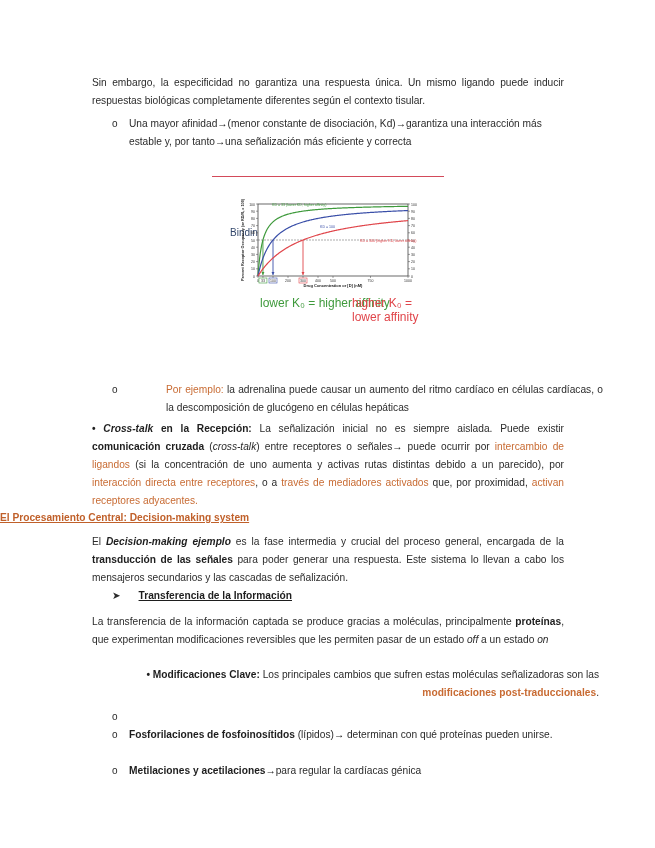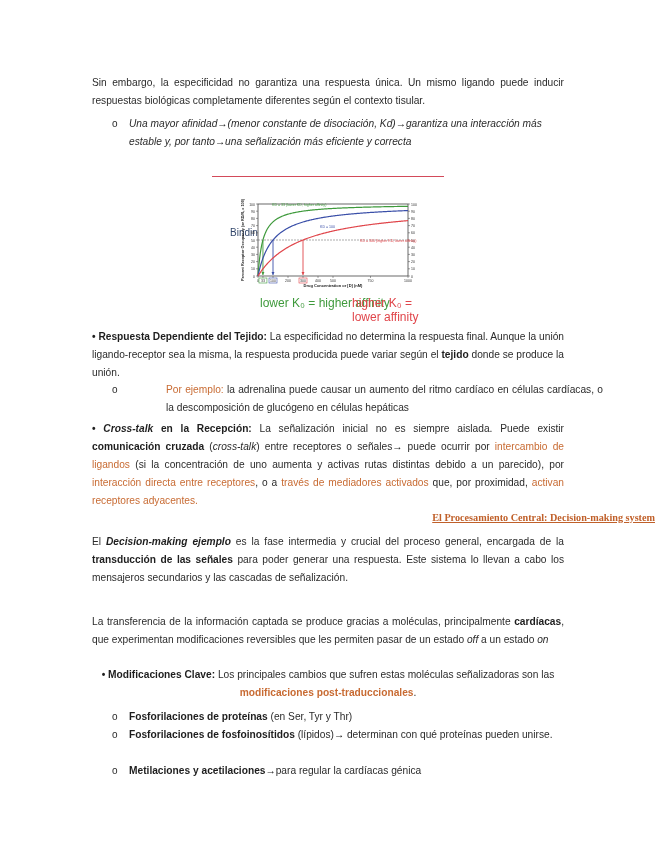--- a/index.html
+++ b/index.html
@@ -6,38 +6,38 @@
   body { width:655px; height:848px; position:relative; overflow:hidden;
          font-family:"Liberation Sans", sans-serif; color:#2b2b2b; font-size:10.2px; }
   .page { position:absolute; left:0; top:0; width:655px; height:848px; }
   p { margin:0; }
   .para { position:absolute; left:92px; width:472px; line-height:18px; text-align:justify; }
   .sub { position:absolute; left:129px; width:437px; line-height:18px; }
   .bullet-o { position:absolute; left:112px; line-height:18px; font-size:10px; }
   .orange { color:#c86b33; }
   .orange-b { color:#c86b33; font-weight:bold; }
   b { font-weight:bold; color:#1e1e1e; }
-  .center-h { position:absolute; left:0; width:655px; text-align:right; line-height:18px;
-              font-weight:bold; color:#c0602a; text-decoration:underline;font-family:Liberation Serif, serif; }
+  .center-h { position:absolute; left:0; width:655px; text-align:left; line-height:18px;
+              font-weight:bold; color:#c0602a; text-decoration:underline; }
   .arrow-h { position:absolute; left:112px; line-height:18px; }
   .arrow-h .label { font-weight:bold; text-decoration:underline; margin-left:18px; color:#1e1e1e; }
   .figure { position:absolute; left:212px; top:176px; width:232px; height:132px; }
   .fig-line { position:absolute; left:0; top:0; width:232px; height:1px; background:#d34a5a; }
   .fig-title { position:absolute; left:18px; top:7px; font-size:10px; font-weight:normal; color:#33476b;margin-top:44px; }
   .fig-caption { position:absolute; top:120px; font-size:12px;padding-left:16px; }
 </style>
 </head>
 <body>
 
 <div class="page">
 
   <p class="para" style="top:74px;">Sin embargo, la especificidad no garantiza una respuesta única. Un mismo ligando puede inducir respuestas biológicas completamente diferentes según el contexto tisular.</p>
 
   <span class="bullet-o" style="top:115px;">o</span>
-  <p class="sub" style="top:115px;font-style:italic;"><span>Una mayor afinidad</span><span>→</span><span>(menor constante de disociación, Kd)</span><span>→</span><span>garantiza una interacción más estable y, por tanto</span><span>→</span><span>una señalización más eficiente y correcta</span></p>
+  <p class="sub" style="top:115px;"><span>Una mayor afinidad</span><span>→</span><span>(menor constante de disociación, Kd)</span><span>→</span><span>garantiza una interacción más estable y, por tanto</span><span>→</span><span>una señalización más eficiente y correcta</span></p>
 
   <div class="figure">
     <div class="fig-line"></div>
     <div class="fig-title">Binding Affinity</div>
     <svg id="chart" width="232" height="118" style="position:absolute;left:0;top:0;">
         <rect x="46" y="28" width="150" height="72" fill="#ffffff" stroke="#444" stroke-width="0.8"></rect>
         <line x1="46" x2="196" y1="64" y2="64" stroke="#555" stroke-width="0.5" stroke-dasharray="2,1"></line>
         <line x1="44" x2="46" y1="100" y2="100" stroke="#444" stroke-width="0.5"></line>
         <text x="43" y="101.5" font-size="3.5" text-anchor="end" fill="#333" font-family="Liberation Sans, sans-serif">0</text>
         <line x1="196" x2="198" y1="100" y2="100" stroke="#444" stroke-width="0.5"></line>
@@ -115,38 +115,37 @@
         <path d="M46.00,100.00L46.75,98.82L47.50,97.68L48.25,96.57L49.00,95.50L49.75,94.46L50.50,93.45L51.25,92.48L52.00,91.53L52.75,90.61L53.50,89.71L54.25,88.85L55.00,88.00L55.75,87.18L56.50,86.38L57.25,85.60L58.00,84.84L58.75,84.10L59.50,83.38L60.25,82.68L61.00,82.00L61.75,81.33L62.50,80.68L63.25,80.05L64.00,79.43L64.75,78.82L65.50,78.23L66.25,77.66L67.00,77.09L67.75,76.54L68.50,76.00L69.25,75.47L70.00,74.96L70.75,74.45L71.50,73.96L72.25,73.47L73.00,73.00L73.75,72.54L74.50,72.08L75.25,71.64L76.00,71.20L76.75,70.77L77.50,70.35L78.25,69.94L79.00,69.54L79.75,69.14L80.50,68.75L81.25,68.37L82.00,68.00L82.75,67.63L83.50,67.27L84.25,66.92L85.00,66.57L85.75,66.23L86.50,65.89L87.25,65.57L88.00,65.24L88.75,64.92L89.50,64.61L90.25,64.30L91.00,64.00L91.75,63.70L92.50,63.41L93.25,63.12L94.00,62.84L94.75,62.56L95.50,62.29L96.25,62.02L97.00,61.75L97.75,61.49L98.50,61.23L99.25,60.98L100.00,60.73L100.75,60.48L101.50,60.24L102.25,60.00L103.00,59.76L103.75,59.53L104.50,59.30L105.25,59.08L106.00,58.86L106.75,58.64L107.50,58.42L108.25,58.21L109.00,58.00L109.75,57.79L110.50,57.59L111.25,57.39L112.00,57.19L112.75,56.99L113.50,56.80L114.25,56.61L115.00,56.42L115.75,56.24L116.50,56.05L117.25,55.87L118.00,55.69L118.75,55.52L119.50,55.34L120.25,55.17L121.00,55.00L121.75,54.83L122.50,54.67L123.25,54.50L124.00,54.34L124.75,54.18L125.50,54.02L126.25,53.87L127.00,53.71L127.75,53.56L128.50,53.41L129.25,53.26L130.00,53.12L130.75,52.97L131.50,52.83L132.25,52.69L133.00,52.55L133.75,52.41L134.50,52.27L135.25,52.13L136.00,52.00L136.75,51.87L137.50,51.74L138.25,51.61L139.00,51.48L139.75,51.35L140.50,51.23L141.25,51.10L142.00,50.98L142.75,50.86L143.50,50.74L144.25,50.62L145.00,50.50L145.75,50.38L146.50,50.27L147.25,50.15L148.00,50.04L148.75,49.93L149.50,49.82L150.25,49.71L151.00,49.60L151.75,49.49L152.50,49.39L153.25,49.28L154.00,49.18L154.75,49.07L155.50,48.97L156.25,48.87L157.00,48.77L157.75,48.67L158.50,48.57L159.25,48.47L160.00,48.38L160.75,48.28L161.50,48.19L162.25,48.09L163.00,48.00L163.75,47.91L164.50,47.82L165.25,47.73L166.00,47.64L166.75,47.55L167.50,47.46L168.25,47.37L169.00,47.29L169.75,47.20L170.50,47.12L171.25,47.03L172.00,46.95L172.75,46.86L173.50,46.78L174.25,46.70L175.00,46.62L175.75,46.54L176.50,46.46L177.25,46.38L178.00,46.31L178.75,46.23L179.50,46.15L180.25,46.08L181.00,46.00L181.75,45.93L182.50,45.85L183.25,45.78L184.00,45.70L184.75,45.63L185.50,45.56L186.25,45.49L187.00,45.42L187.75,45.35L188.50,45.28L189.25,45.21L190.00,45.14L190.75,45.08L191.50,45.01L192.25,44.94L193.00,44.88L193.75,44.81L194.50,44.74L195.25,44.68L196.00,44.62" fill="none" stroke="#e0454a" stroke-width="1.2"></path>
         <line x1="91" x2="91" y1="64" y2="99" stroke="#e0454a" stroke-width="0.9"></line>
         <polygon points="89.5,96 92.5,96 91,99" fill="#e0454a"></polygon>
         <rect x="87" y="102" width="8" height="5" fill="none" stroke="#e0454a" stroke-width="0.6"></rect>
         <text x="148" y="66" font-size="3.6" fill="#e0454a" font-family="Liberation Sans, sans-serif">KD = 300 (higher KD, lower affinity)</text>
       </svg>
     <div class="fig-caption" style="left:32px;color:#3f9a3c;">lower K₀ = higher affinity</div>
     <div class="fig-caption" style="left:124px;color:#e0454a;">higher K₀ = lower affinity</div>
   </div>
 
-  <p class="para" style="top:328px;"><b>• Respuesta Dependiente del Tejido:</b><span> La especificidad no determina la respuesta final. Aunque la unión ligando-receptor sea la misma, la respuesta producida puede variar según el </span><b>tejido</b><span> donde se produce la unión.</span></p>
 
   <span class="bullet-o" style="top:381px;">o</span>
   <p class="sub" style="top:381px;text-align:justify;margin-left:37px;"><span class="orange">Por ejemplo:</span><span> la adrenalina puede causar un aumento del ritmo cardíaco en células cardíacas, o la descomposición de glucógeno en células hepáticas</span></p>
 
   <p class="para" style="top:420px;"><b>• </b><b><i>Cross-talk</i></b><b> en la Recepción:</b><span> La señalización inicial no es siempre aislada. Puede existir </span><b>comunicación cruzada</b><span> (</span><i>cross-talk</i><span>) entre receptores o señales→ puede ocurrir por </span><span class="orange">intercambio de ligandos</span><span> (si la concentración de uno aumenta y activas rutas distintas debido a un parecido), por </span><span class="orange">interacción directa entre receptores</span><span>, o a </span><span class="orange">través de mediadores activados</span><span> que, por proximidad, </span><span class="orange">activan receptores adyacentes.</span></p>
 
   <div class="center-h" style="top:509px;">El Procesamiento Central: Decision-making system</div>
 
   <p class="para" style="top:533px;"><span>El </span><b><i>Decision-making ejemplo</i></b><span> es la fase intermedia y crucial del proceso general, encargada de la </span><b>transducción de las señales</b><span> para poder generar una respuesta. Este sistema lo llevan a cabo los mensajeros secundarios y las cascadas de señalización.</span></p>
 
+  <div class="arrow-h" style="top:587px;"><span>➤</span><span class="label">Transferencia de la Información</span></div>
 
-  <p class="para" style="top:613px;"><span>La transferencia de la información captada se produce gracias a moléculas, principalmente </span><b>cardíacas</b><span>, que experimentan modificaciones reversibles que les permiten pasar de un estado </span><i>off</i><span> a un estado </span><i>on</i></p>
+  <p class="para" style="top:613px;"><span>La transferencia de la información captada se produce gracias a moléculas, principalmente </span><b>proteínas</b><span>, que experimentan modificaciones reversibles que les permiten pasar de un estado </span><i>off</i><span> a un estado </span><i>on</i></p>
 
-  <p class="para" style="top:666px;text-align:center;"><b>• Modificaciones Clave:</b><span> Los principales cambios que sufren estas moléculas señalizadoras son las </span><span class="orange-b">modificaciones post-traduccionales</span><span>.</span></p>
+  <p class="para" style="top:666px;text-align:right;margin-left:35px;"><b>• Modificaciones Clave:</b><span> Los principales cambios que sufren estas moléculas señalizadoras son las </span><span class="orange-b">modificaciones post-traduccionales</span><span>.</span></p>
 
   <span class="bullet-o" style="top:708px;">o</span>
-  <p class="sub" style="top:708px;"><b>Fosforilaciones de proteínas</b><span> (en Ser, Tyr y Thr)</span></p>
 
   <span class="bullet-o" style="top:726px;">o</span>
   <p class="sub" style="top:726px;"><b>Fosforilaciones de fosfoinosítidos</b><span> (lípidos)→ determinan con qué proteínas pueden unirse.</span></p>
 
   <span class="bullet-o" style="top:762px;">o</span>
   <p class="sub" style="top:762px;"><b>Metilaciones y acetilaciones</b><span>→para regular la cardíacas génica</span></p>
 
 </div>
 
 </body></html>

